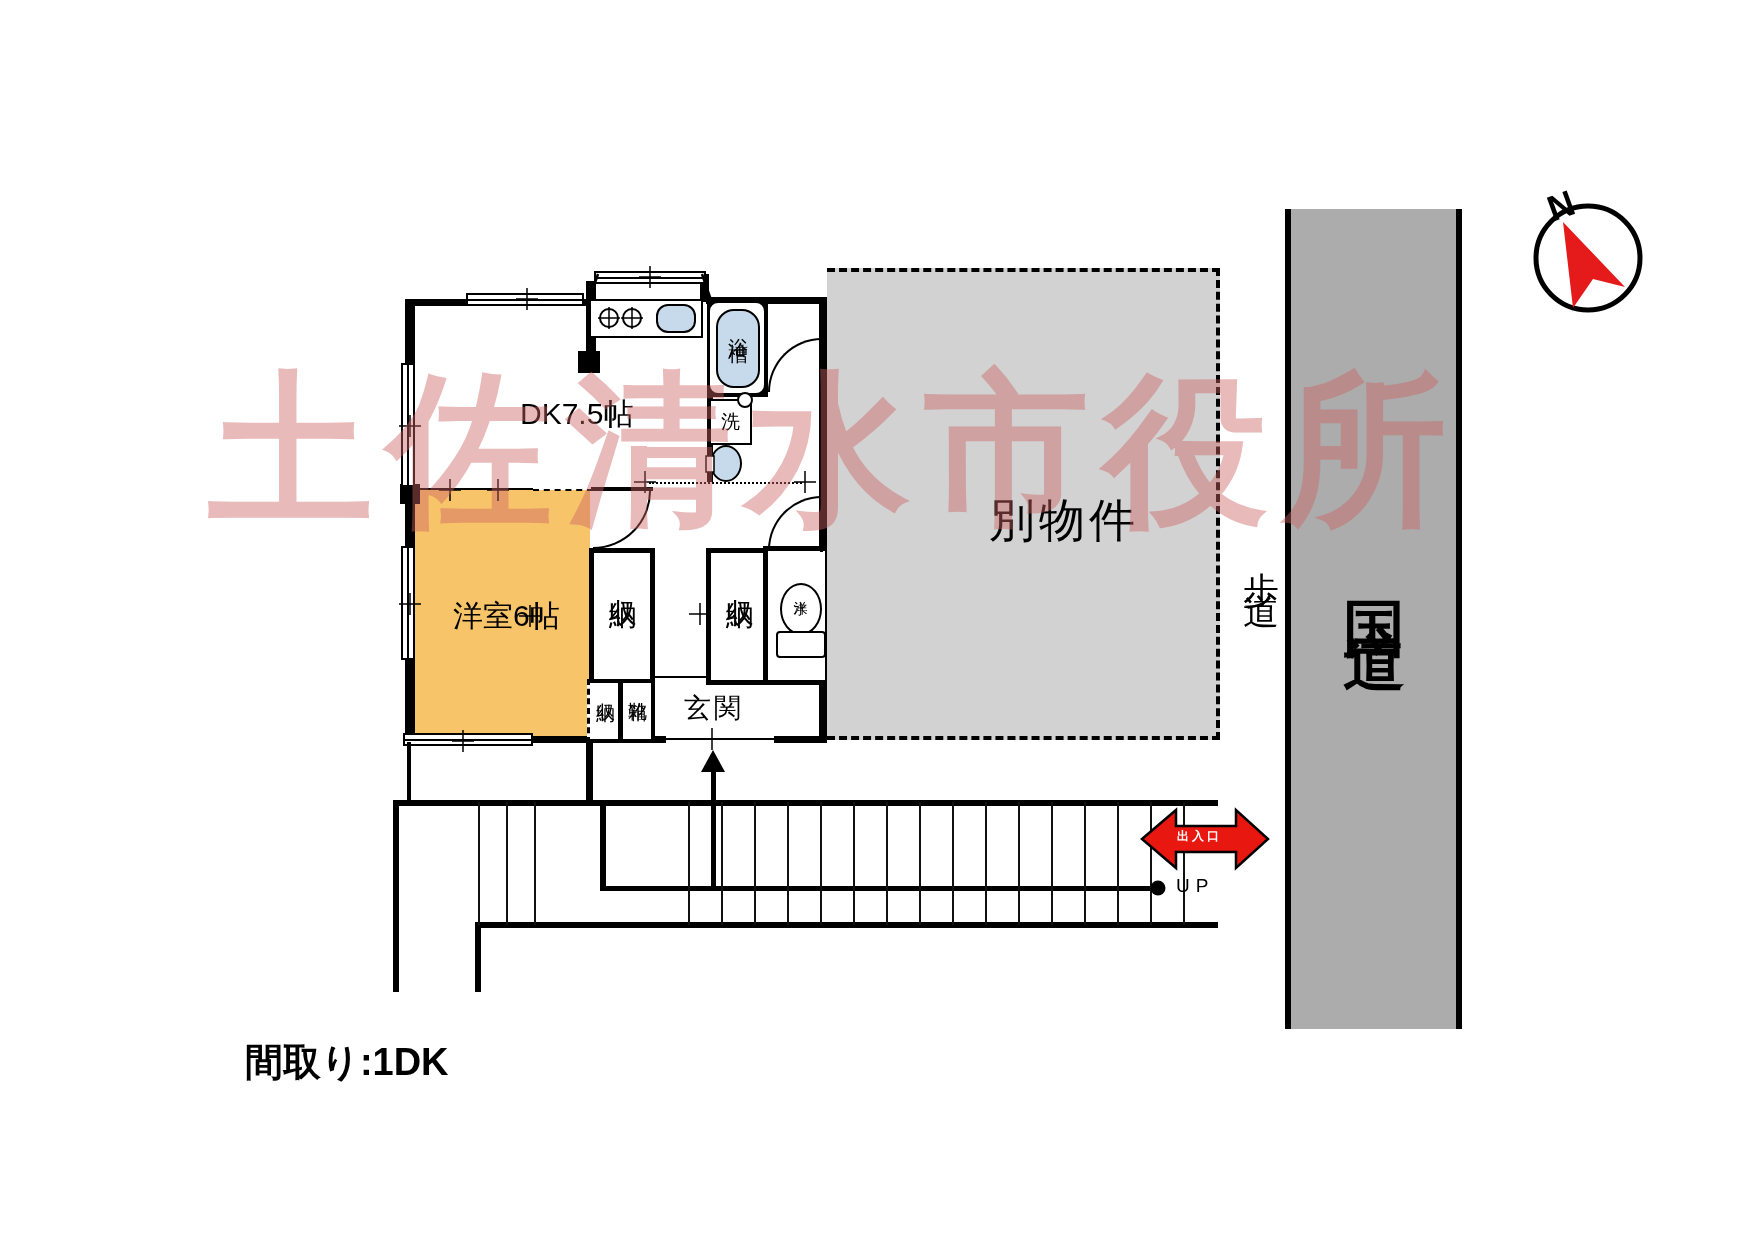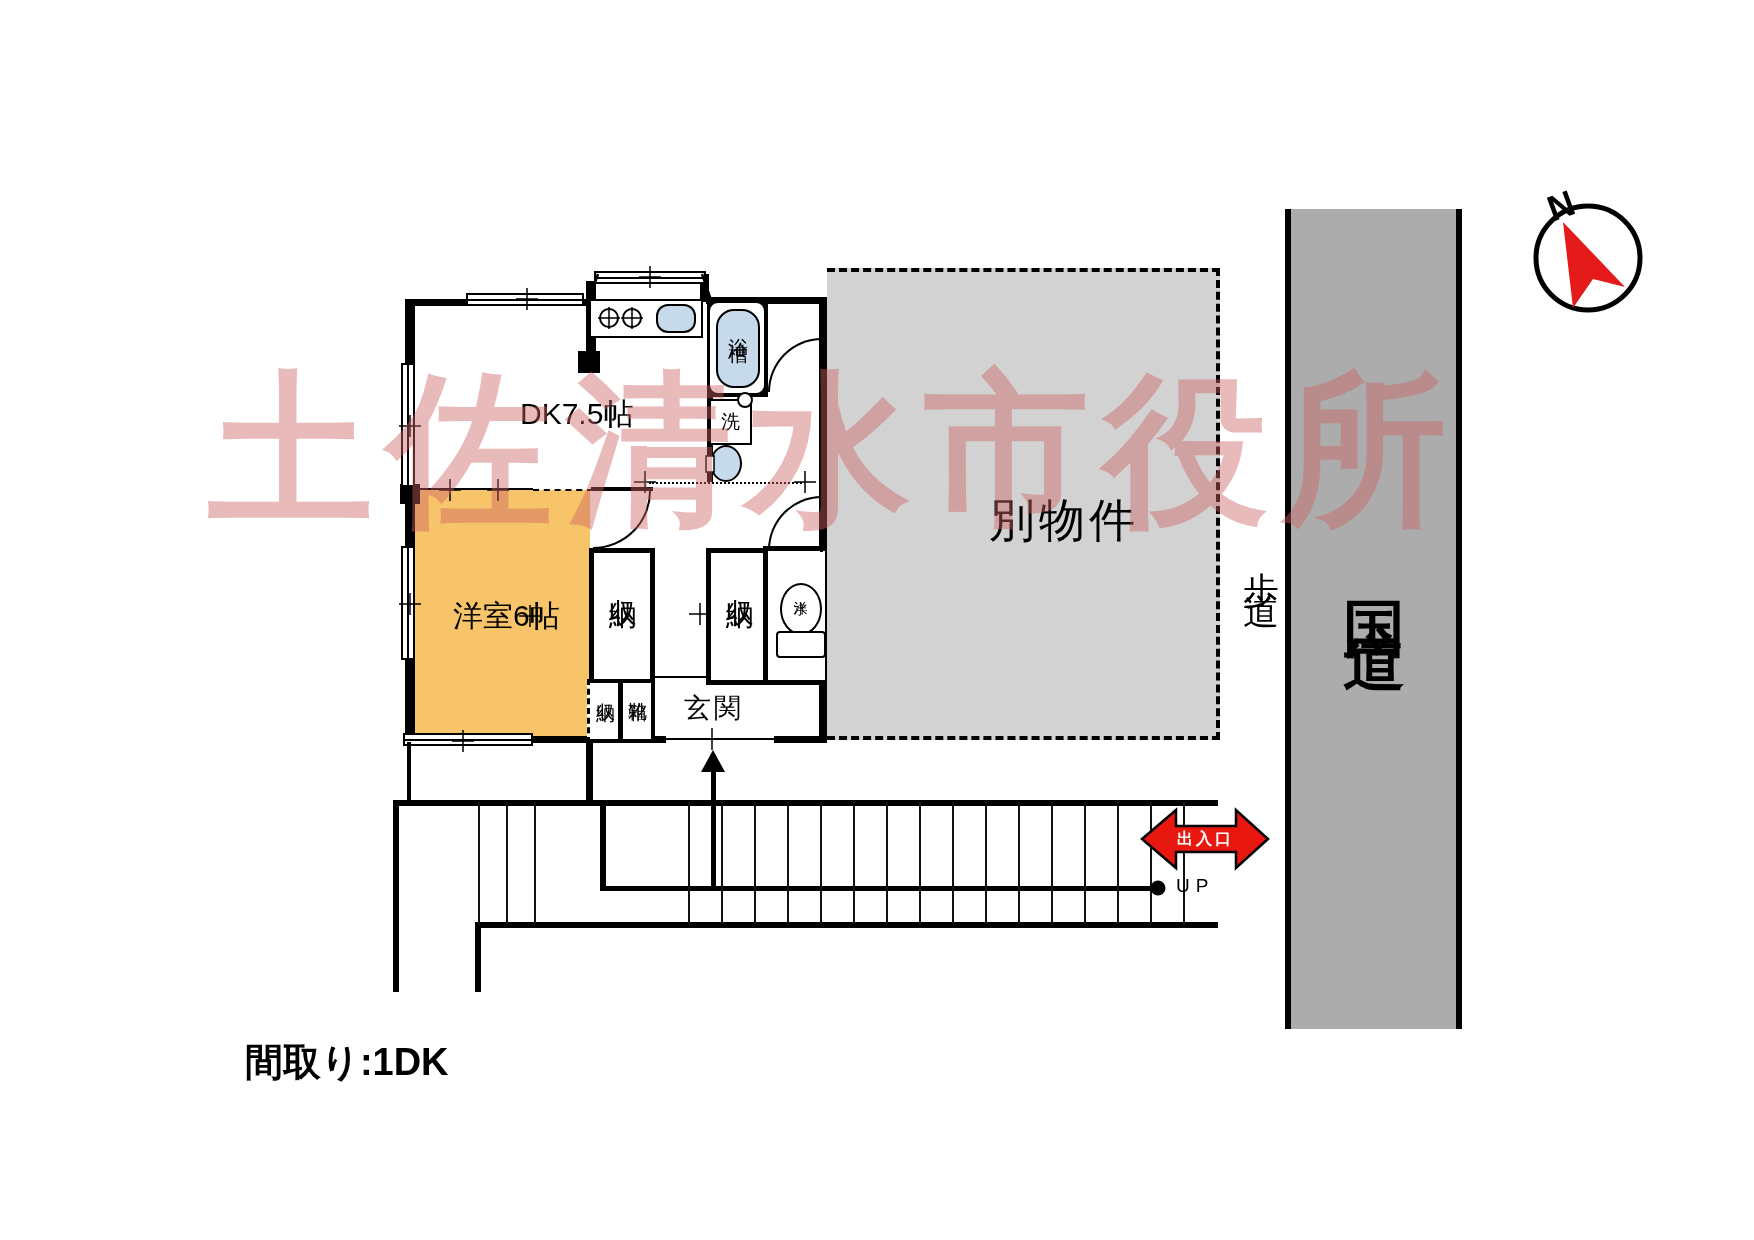--- a/index.html
+++ b/index.html
@@ -179,20 +179,20 @@
   <div class="label" style="left:453px;top:600px;font-size:30px;font-weight:500;">洋室6帖</div>
   <div class="label vtext" style="left:607px;top:576px;font-size:28px;letter-spacing:4px;">収納</div>
   <div class="label vtext" style="left:724px;top:576px;font-size:28px;letter-spacing:4px;">収納</div>
   <div class="label vtext" style="left:595px;top:687px;font-size:19px;letter-spacing:2px;">収納</div>
   <div class="label vtext" style="left:627px;top:687px;font-size:19px;letter-spacing:2px;">靴箱</div>
   <div class="label" style="left:684px;top:694px;font-size:27px;letter-spacing:3px;">玄関</div>
   <div class="label vtext" style="left:727px;top:322px;font-size:20px;letter-spacing:6px;">浴槽</div>
   <div class="label" style="left:721px;top:412px;font-size:19px;">洗</div>
   <div class="label vtext" style="left:793px;top:590px;font-size:14px;letter-spacing:1px;">洋水</div>
 
-  <div class="label" id="exit-text" style="left:1177px;top:830px;font-size:16px;letter-spacing:3px;">出入口</div>
+  <div class="label" id="exit-text" style="left:1177px;top:830px;font-size:12px;letter-spacing:3px;">出入口</div>
   <div class="label" style="left:1176px;top:876px;font-size:19px;letter-spacing:6px;">UP</div>
 
   <div class="label" style="left:245px;top:1042px;font-size:38px;font-weight:700;">間取り:1DK</div>
 
   <div class="wm" style="left:208px;top:368px;font-size:165px;letter-spacing:14px;">土佐清水市役所</div>
 
 </div>
 
 </body></html>

